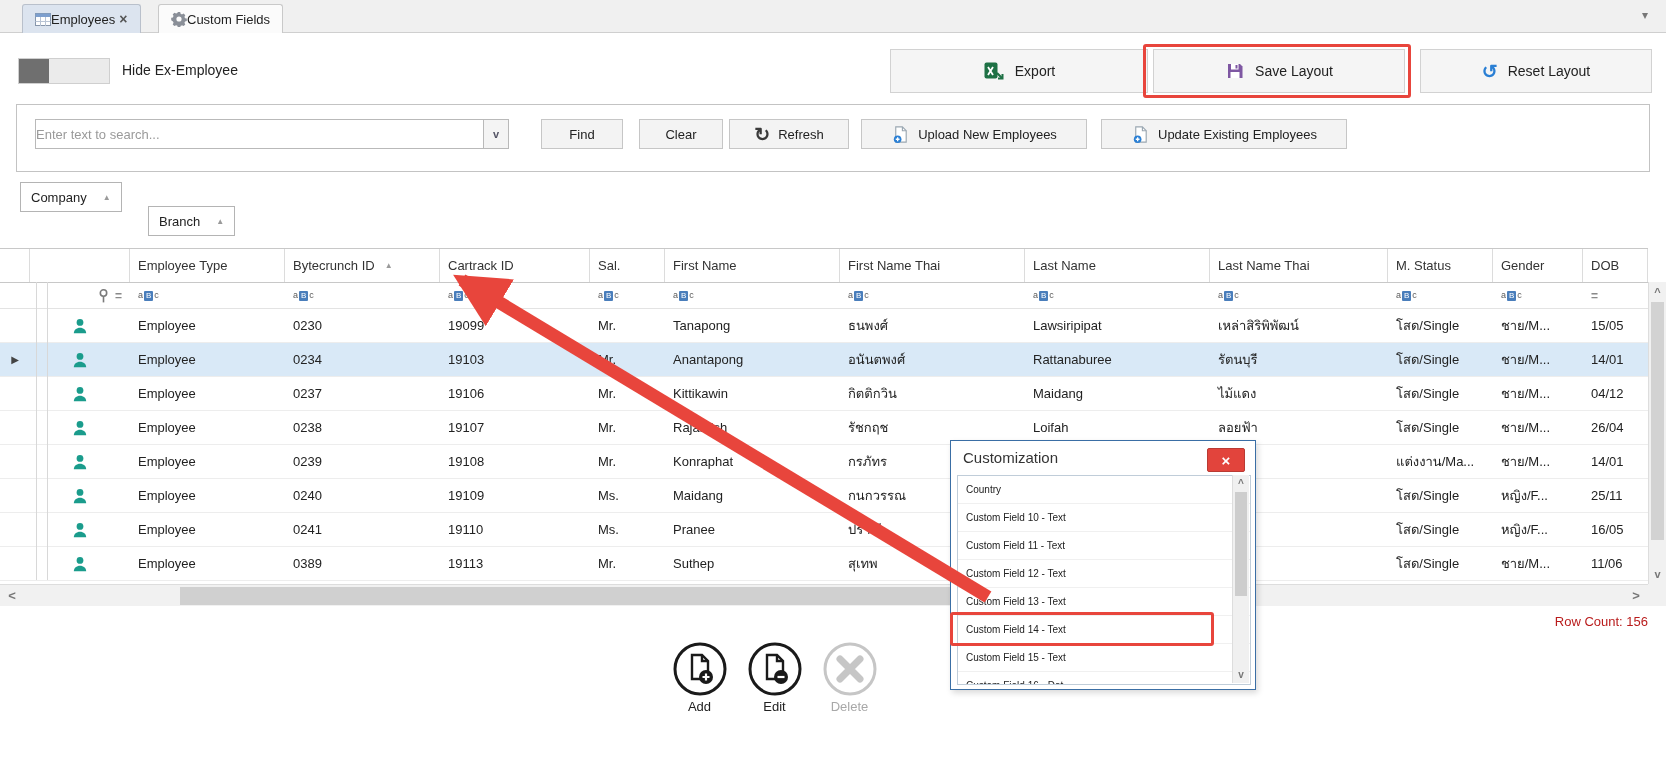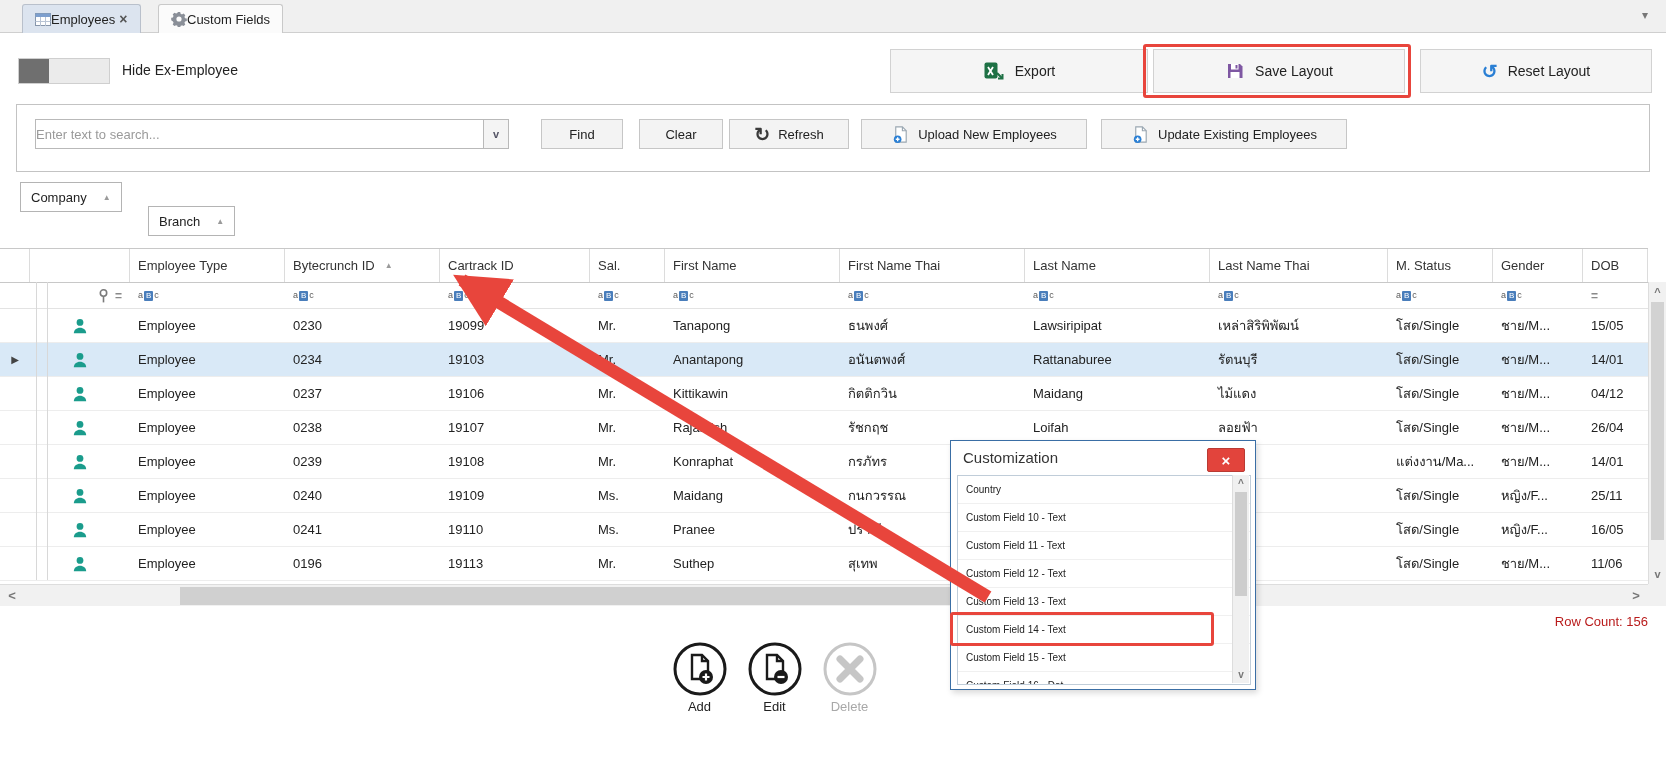--- a/index.html
+++ b/index.html
@@ -509,21 +509,21 @@
           <div class="gc c0">
             <span class="row-indicator">▶</span>
           </div>
           <div class="gc c1">
             <svg width="18" height="18" viewBox="0 0 16 16">
               <circle cx="8" cy="4.8" r="3" fill="#1a9c8c"></circle>
               <path d="M2.5 14.5c0-3 2.4-5 5.5-5s5.5 2 5.5 5z" fill="#1a9c8c"></path>
             </svg>
           </div>
           <div class="gc c2">Employee</div>
-          <div class="gc c3">0196</div>
+          <div class="gc c3">0389</div>
           <div class="gc c4">19113</div>
           <div class="gc c5">Mr.</div>
           <div class="gc c6 bold">Suthep</div>
           <div class="gc c7">สุเทพ</div>
           <div class="gc c8 bold"></div>
           <div class="gc c9"></div>
           <div class="gc c10">โสด/Single</div>
           <div class="gc c11">ชาย/M...</div>
           <div class="gc c12">11/06</div>
         </div>

